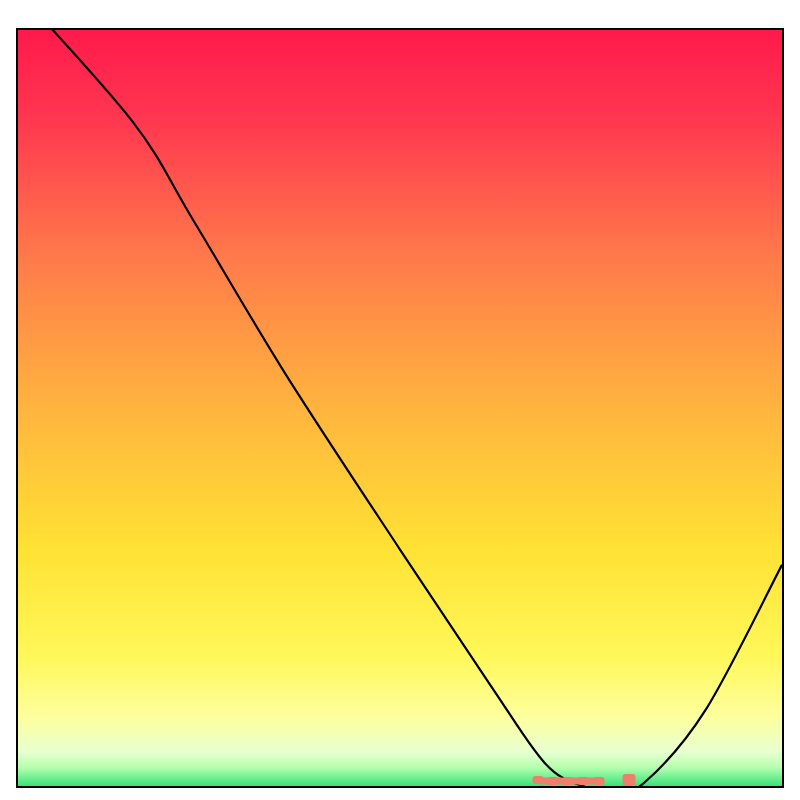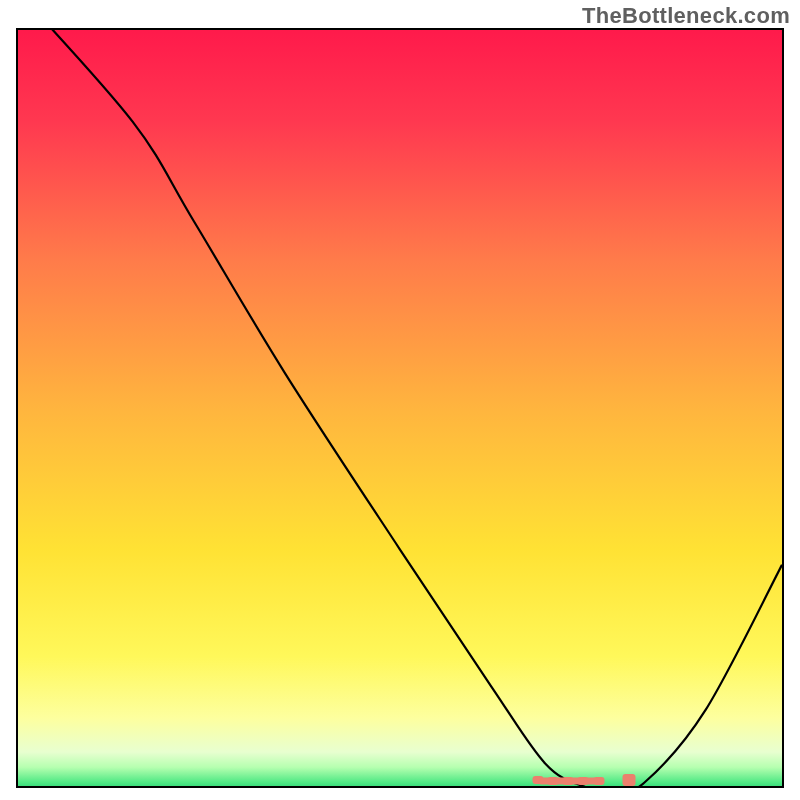--- a/index.html
+++ b/index.html
@@ -47,21 +47,20 @@
     position: absolute;
     background: #ec806d;
     border-radius: 3px;
     transform: translate(-50%, -50%);
   }
 </style>
 </head>
 <body>
 
 <div class="frame">
-  <div class="watermark">TheBottleneck.com</div>
 
   <div class="plot">
 
     <svg class="gradient" viewBox="0 0 100 100" preserveAspectRatio="none">
       <defs>
         <linearGradient id="bg" x1="0" y1="0" x2="0" y2="1">
             <stop offset="0%" stop-color="#ff1a4b"></stop>
             <stop offset="12%" stop-color="#ff3850"></stop>
             <stop offset="30%" stop-color="#ff7b4a"></stop>
             <stop offset="50%" stop-color="#ffb63e"></stop>

